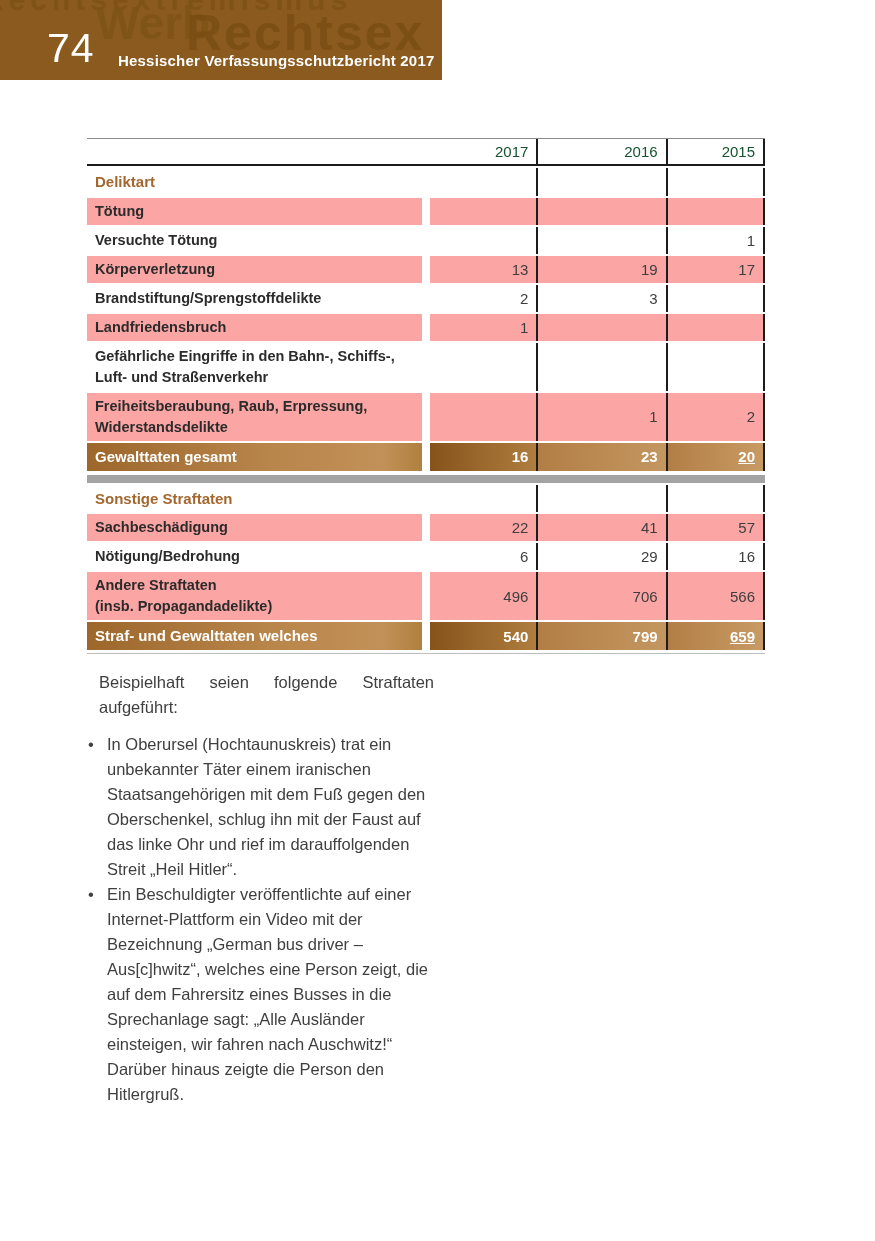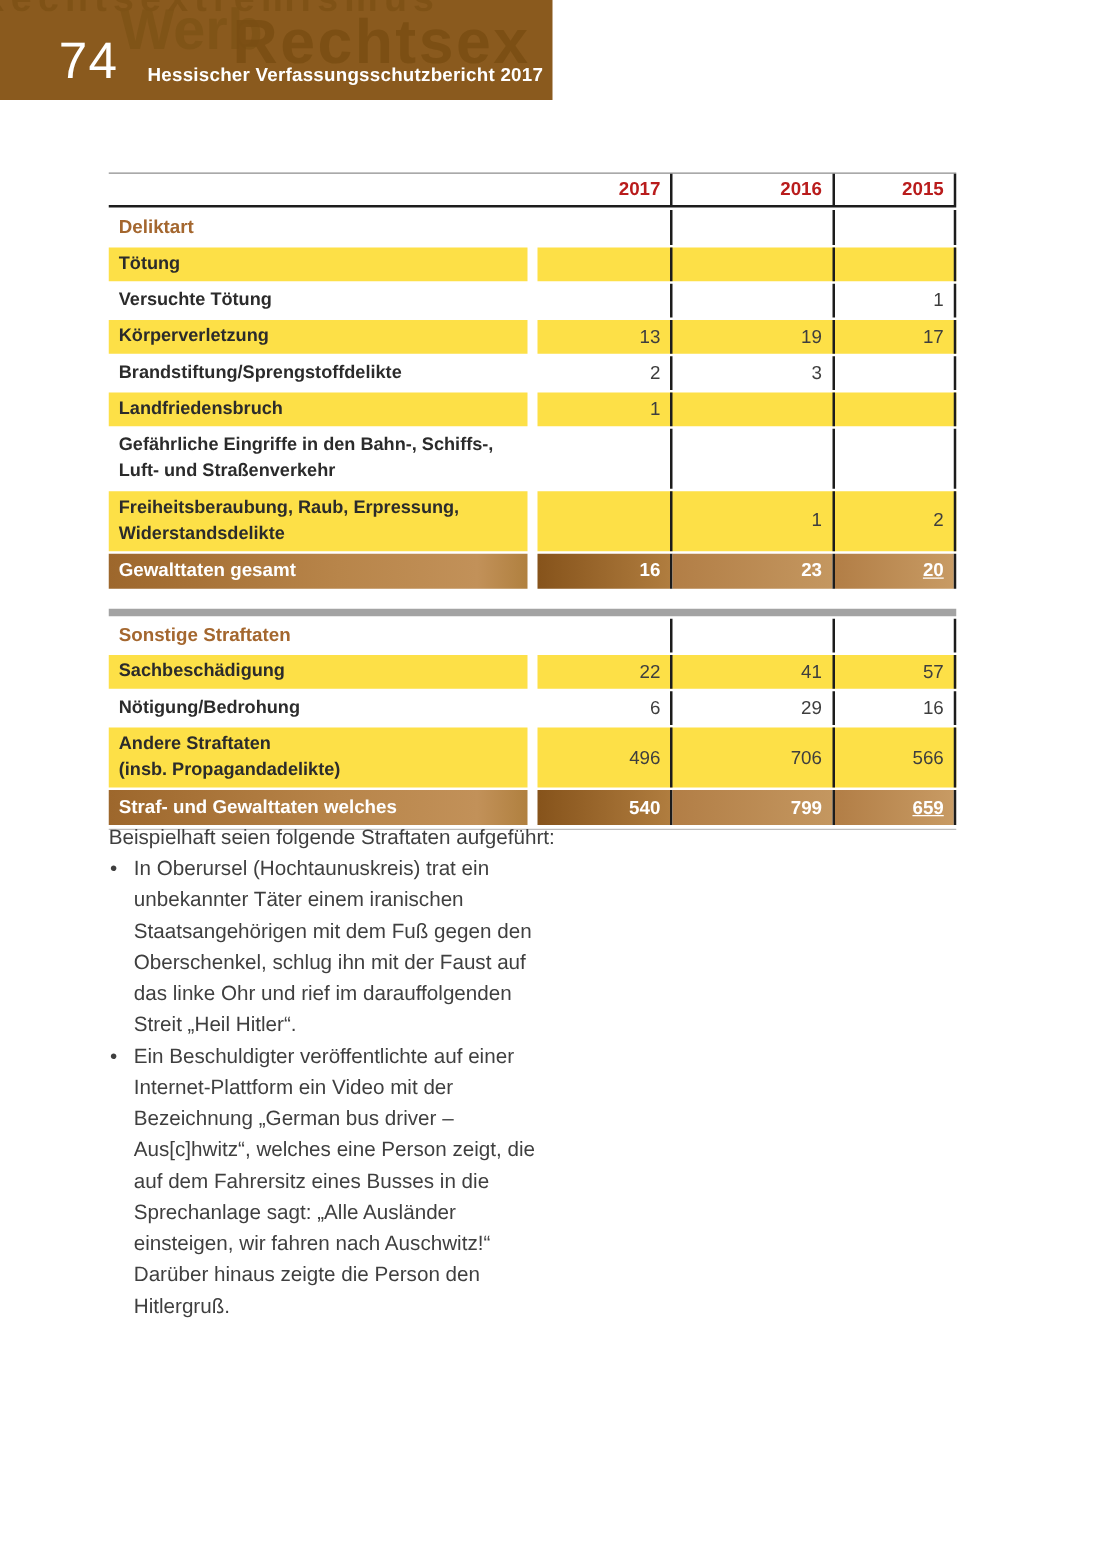--- a/index.html
+++ b/index.html
@@ -39,41 +39,41 @@
   }
   .gap-col{width:8px;flex:0 0 8px;}
   .vals{display:flex;width:335px;align-self:stretch;}
   .vc{
     box-sizing:border-box;display:flex;align-items:center;justify-content:flex-end;
     padding-right:8px;border-right:2px solid #1c1c1c;
     font-size:15px;color:#3e3e3e;
   }
   .v1{width:109px;} .v2{width:130px;} .v3{width:98px;}
   .thead .label-col{border:none;background:transparent;}
-  .thead .vc{font-weight:bold;color:#b91c1c;}
+  .thead .vc{font-weight:normal;color:#14532d;}
   .row{display:flex;margin-top:2px;min-height:25px;}
-  .row.stripe .label-col,.row.stripe .vals{background:#fde047;}
+  .row.stripe .label-col,.row.stripe .vals{background:#fca5a5;}
   .title-row .label-col{color:#a4672f;font-size:15px;}
-  .section-sep{border-top:6px solid #a3a3a3;margin-top:16px;display:block;padding-top:0;}
+  .section-sep{border-top:8px solid #a3a3a3;margin-top:4px;display:block;padding-top:0;}
   .total-row{min-height:26px;}
   .total-row .label-col{
     background:linear-gradient(90deg,#9d672c 0%,#b8854a 55%,#c29159 88%,#b0803f 100%);
     color:#ffffff;font-size:15px;
   }
   .total-row .vc{color:#ffffff;font-weight:bold;}
   .total-row .v1{background:linear-gradient(90deg,#86531b,#b07d3f);}
   .total-row .v2{background:linear-gradient(90deg,#b27e46,#c49760);padding-left:12px;}
   .total-row .v3{background:linear-gradient(90deg,#b27e46,#c89b64);text-decoration:underline;}
   .bottom-line{border-top:1px solid #bdbdbd;margin-top:3px;height:0;}
   
   .bodytext{
     position:absolute;left:87px;top:658px;width:359px;
     color:#3f3f3f;font-size:16.5px;line-height:25px;
   }
-  .intro{margin:0;text-align:justify;}
+  .intro{margin:12px;text-align:justify;}
   .bullets{list-style:none;margin:0;padding:0;}
   .bullets li{position:relative;padding-left:20px;hyphens:auto;}
   .bullet-marker{position:absolute;left:1px;top:0;}
 </style>
 </head>
 <body>
 
 <div>
 
   <header class="banner">

